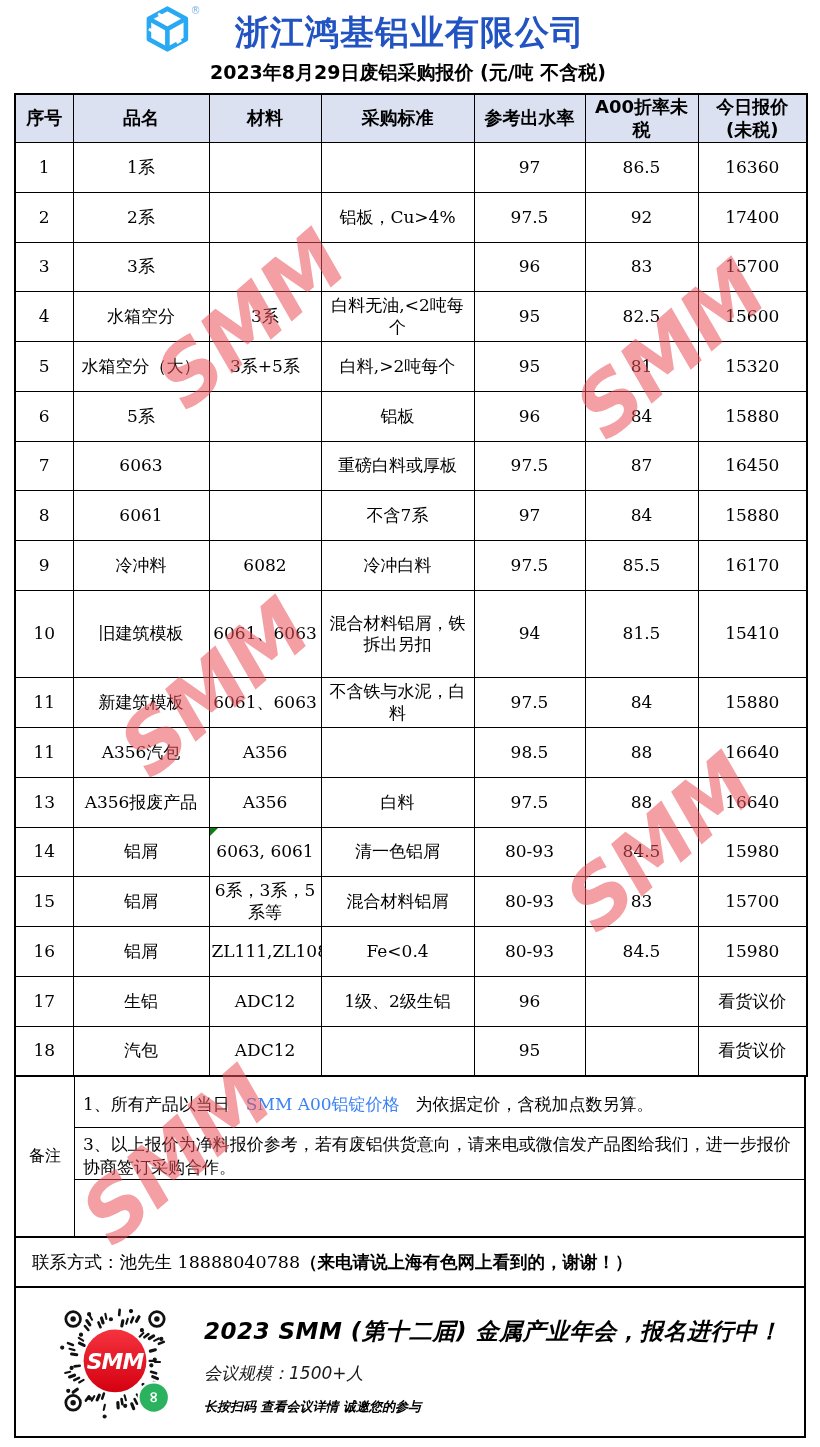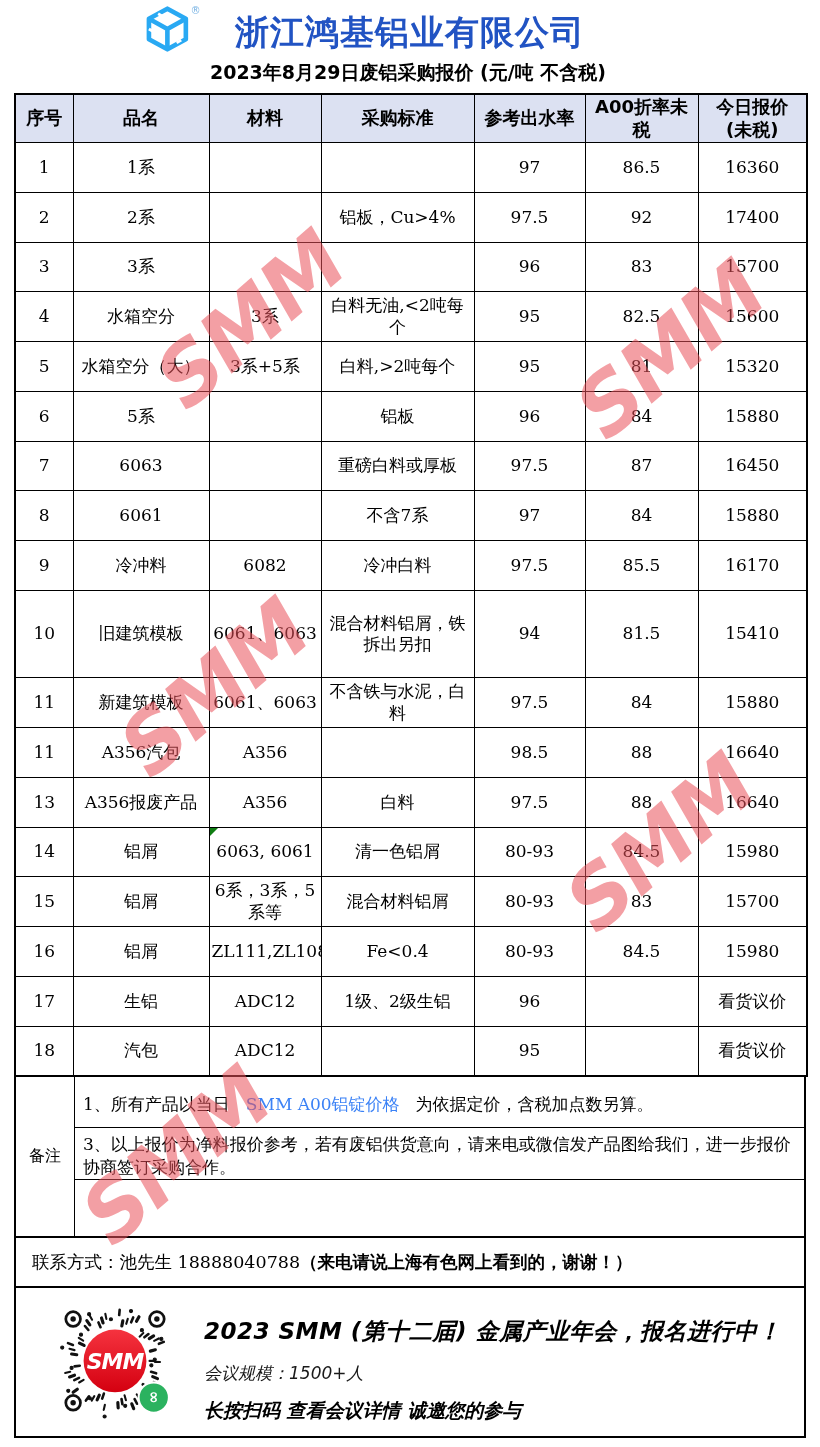--- a/index.html
+++ b/index.html
@@ -75,21 +75,21 @@
   .contact .b{font-weight:bold;font-family:"DejaVu Sans",sans-serif;}
   
   .banner{
     position:absolute;left:14px;top:1288px;width:792px;height:150px;
     box-sizing:border-box;border:2px solid #000;border-top:none;
   }
   .qr{position:absolute;left:32px;top:8px;width:134px;height:134px;}
   .banner-text{position:absolute;left:188px;top:28px;right:6px;font-style:italic;}
   .bt1{font-size:23px;font-weight:bold;letter-spacing:0.5px;}
   .bt2{margin-top:15px;font-size:17px;color:#1a1a1a;}
-  .bt3{margin-top:13px;font-size:19px;font-weight:bold;}
+  .bt3{margin-top:13px;font-size:13px;font-weight:bold;}
   
   .wm{
     position:absolute;z-index:6;pointer-events:none;
     font-family:"DejaVu Sans","Liberation Sans",sans-serif;
     font-weight:900;font-style:italic;font-size:82px;letter-spacing:-2px;
     color:rgba(233,80,90,0.55);
     transform:translate(-50%,-50%) rotate(-41deg);
     white-space:nowrap;
   }
   .reg{fill:#7ab4e4;font-size:11px;font-family:"DejaVu Sans",sans-serif;}

